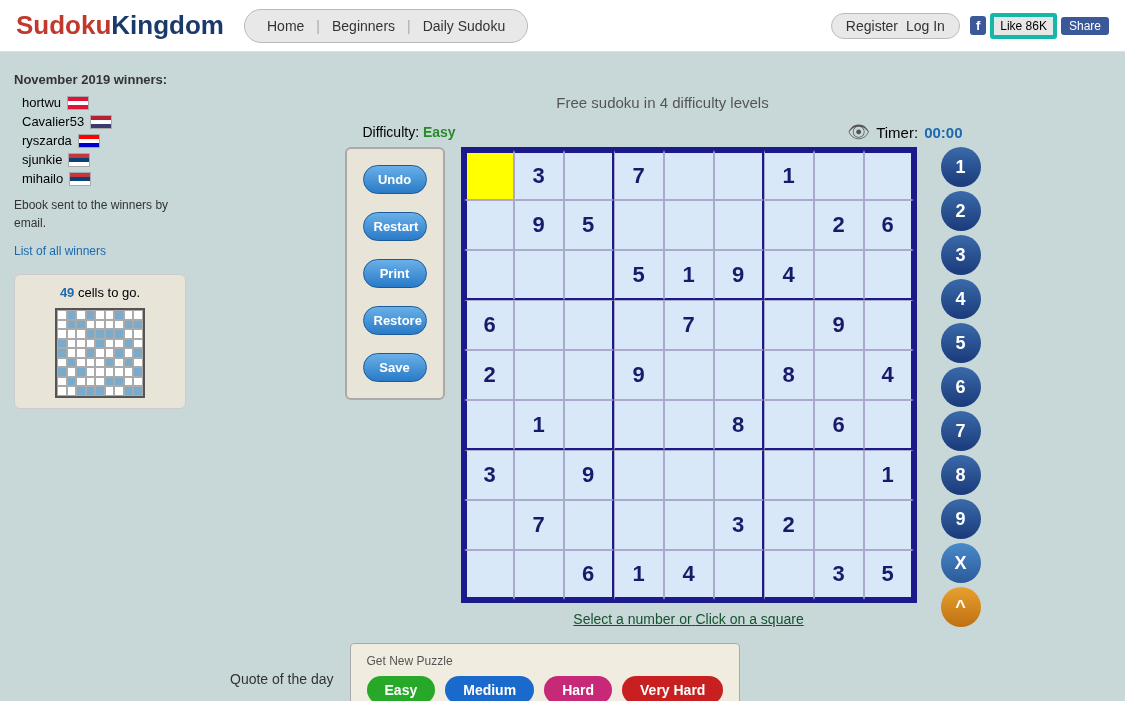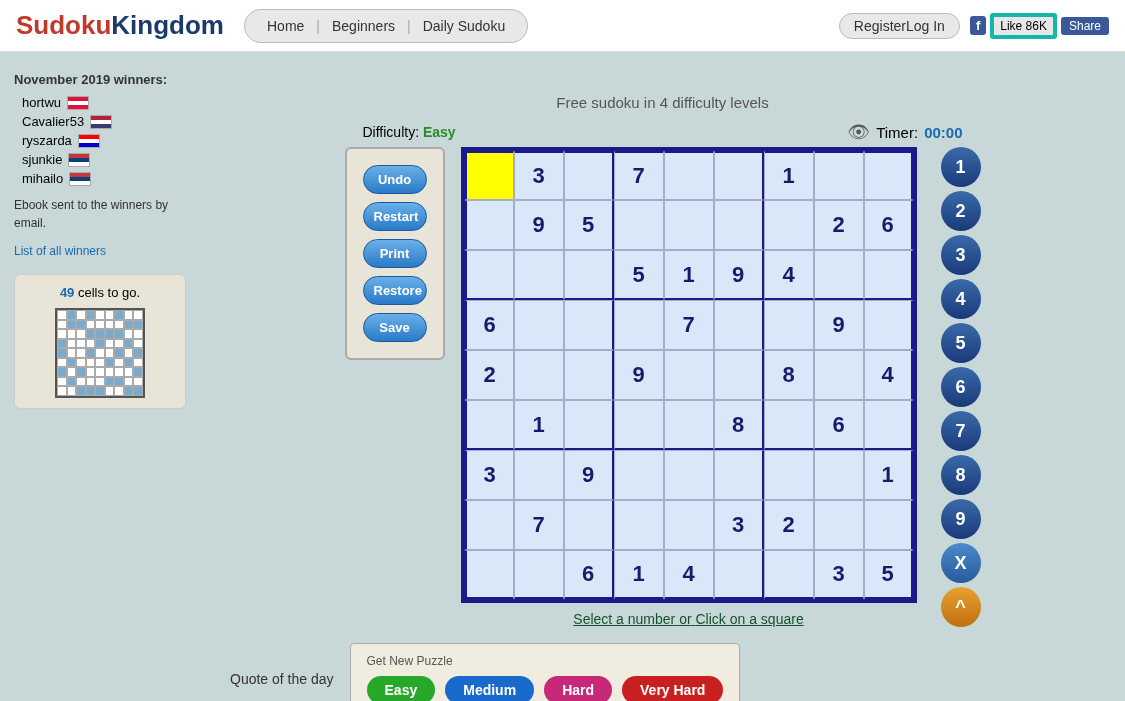--- a/index.html
+++ b/index.html
@@ -53,21 +53,21 @@
       align-items: center;
       gap: 10px;
     }
     .auth-buttons {
       display: flex;
       align-items: center;
       background: #e8e8e8;
       border: 1px solid #bbb;
       border-radius: 20px;
       padding: 4px 14px;
-      gap: 0;
+      gap: 8px;
     }
     .auth-btn {
       font-size: 14px;
       color: #333;
       cursor: pointer;
       text-decoration: none;
     }
     .fb-like {
       display: flex;
       align-items: center;
@@ -214,21 +214,21 @@
     .game-area {
       display: flex;
       gap: 16px;
       align-items: flex-start;
     }
 
     
     .controls {
       display: flex;
       flex-direction: column;
-      gap: 8px;
+      gap: 18px;
       padding: 16px;
       border: 2px solid #aaa;
       border-radius: 6px;
       background: #e8e4d8;
       width: 100px;
     }
     .ctrl-btn {
       background: linear-gradient(to bottom, #6ab0e8, #2a7ac8);
       color: white;
       border: 1px solid #1a5a9a;

